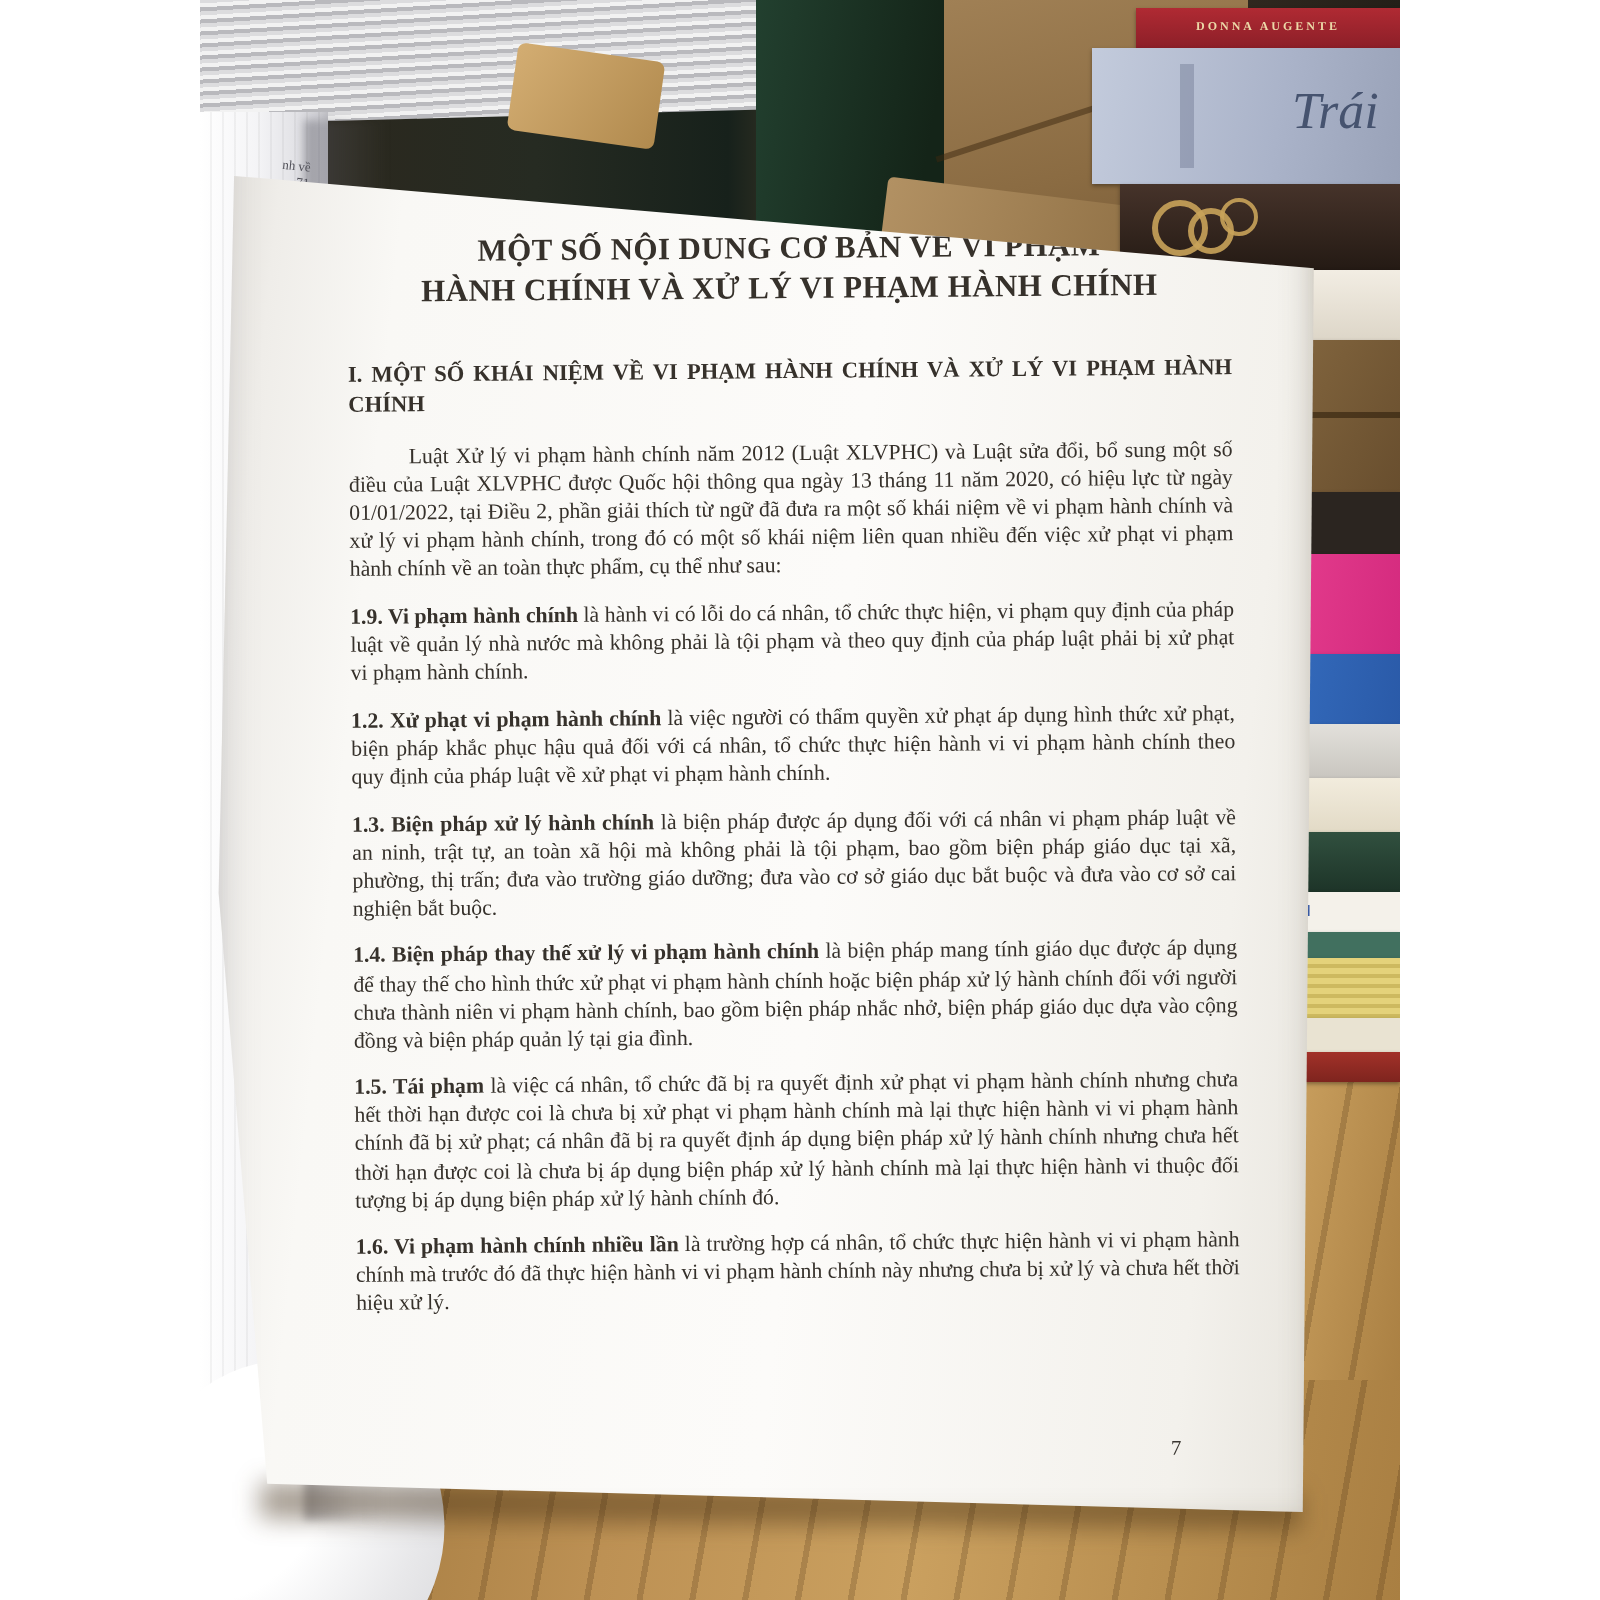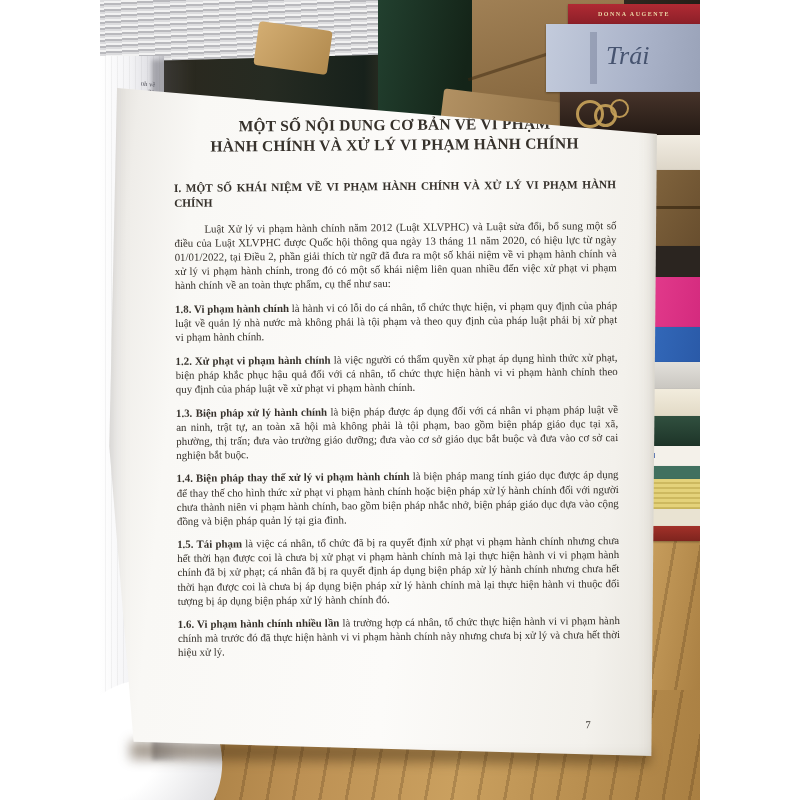--- a/index.html
+++ b/index.html
@@ -35,21 +35,21 @@
 
   
   .spines{position:absolute;left:440px;top:4px;width:160px;}
   .spine{position:relative;box-shadow:0 1px 2px rgba(0,0,0,.35);}
   .s0{height:20px;margin-left:28px;background:linear-gradient(#b02a33,var(--spine_red,#8c1f28));}
   .lbl-donna{display:block;font:600 6px/20px "Liberation Serif",serif;color:#ecd9a8;letter-spacing:1.5px;
     text-align:center;white-space:nowrap;overflow:hidden;}
   .s1{height:68px;margin-left:6px;background:linear-gradient(100deg,#c3cbdc,var(--spine_blue_gray,#aab3c9) 60%,#99a2b8);}
   .s1:before{content:"";position:absolute;left:44px;top:8px;bottom:8px;width:7px;background:rgba(40,50,80,.22);}
   .lbl-trai{display:block;font-style:italic;font-size:26px;line-height:64px;color:#46536f;padding-left:60px;
-    font-family:"Liberation Serif",serif;}
+    font-family:"Liberation Serif",serif;margin-left:40px;}
   .s2{height:43px;margin-left:20px;background:linear-gradient(#46332a,#241a14);}
   .ring{position:absolute;border:3px solid #c9a35a;border-radius:50%;opacity:.9;}
   .r1{left:16px;top:8px;width:22px;height:22px;}
   .r2{left:34px;top:12px;width:17px;height:17px;}
   .r3{left:50px;top:7px;width:15px;height:15px;border-width:2px;}
   .s3{height:35px;margin-left:12px;background:linear-gradient(#f2ede3,#ddd6c8);}
   .s3:before{content:"";position:absolute;left:8px;top:4px;width:18px;height:27px;background:#c1272d;}
   .lbl-the{display:block;font-style:italic;font-weight:bold;font-size:17px;line-height:33px;color:#b5323e;
     padding-left:50px;font-family:"Liberation Serif",serif;}
   .s4{height:76px;margin-left:36px;background:linear-gradient(120deg,#93754c,#7a5e39 60%,#684e2e);}
@@ -188,21 +188,21 @@
     <div class="page">
       <div class="page-content">
         <p class="phan">Phần I</p>
         <p class="main-title">
           <span>MỘT SỐ NỘI DUNG CƠ BẢN VỀ VI PHẠM</span><br>
           <span>HÀNH CHÍNH VÀ XỬ LÝ VI PHẠM HÀNH CHÍNH</span>
         </p>
         <p class="sect">I. MỘT SỐ KHÁI NIỆM VỀ VI PHẠM HÀNH CHÍNH VÀ XỬ LÝ VI PHẠM HÀNH CHÍNH</p>
         <p class="para intro">Luật Xử lý vi phạm hành chính năm 2012 (Luật XLVPHC) và Luật sửa đổi, bổ sung một số điều của Luật XLVPHC được Quốc hội thông qua ngày 13 tháng 11 năm 2020, có hiệu lực từ ngày 01/01/2022, tại Điều 2, phần giải thích từ ngữ đã đưa ra một số khái niệm về vi phạm hành chính và xử lý vi phạm hành chính, trong đó có một số khái niệm liên quan nhiều đến việc xử phạt vi phạm hành chính về an toàn thực phẩm, cụ thể như sau:</p>
         <p class="para">
-          <span class="lead">1.8. Vi phạm hành chính</span><span> là hành vi có lỗi do cá nhân, tổ chức thực hiện, vi phạm quy định của pháp luật về quản lý nhà nước mà không phải là tội phạm và theo quy định của pháp luật phải bị xử phạt vi phạm hành chính.</span>
+          <span class="lead">1.9. Vi phạm hành chính</span><span> là hành vi có lỗi do cá nhân, tổ chức thực hiện, vi phạm quy định của pháp luật về quản lý nhà nước mà không phải là tội phạm và theo quy định của pháp luật phải bị xử phạt vi phạm hành chính.</span>
         </p>
         <p class="para">
           <span class="lead">1.2. Xử phạt vi phạm hành chính</span><span> là việc người có thẩm quyền xử phạt áp dụng hình thức xử phạt, biện pháp khắc phục hậu quả đối với cá nhân, tổ chức thực hiện hành vi vi phạm hành chính theo quy định của pháp luật về xử phạt vi phạm hành chính.</span>
         </p>
         <p class="para">
           <span class="lead">1.3. Biện pháp xử lý hành chính</span><span> là biện pháp được áp dụng đối với cá nhân vi phạm pháp luật về an ninh, trật tự, an toàn xã hội mà không phải là tội phạm, bao gồm biện pháp giáo dục tại xã, phường, thị trấn; đưa vào trường giáo dưỡng; đưa vào cơ sở giáo dục bắt buộc và đưa vào cơ sở cai nghiện bắt buộc.</span>
         </p>
         <p class="para">
           <span class="lead">1.4. Biện pháp thay thế xử lý vi phạm hành chính</span><span> là biện pháp mang tính giáo dục được áp dụng để thay thế cho hình thức xử phạt vi phạm hành chính hoặc biện pháp xử lý hành chính đối với người chưa thành niên vi phạm hành chính, bao gồm biện pháp nhắc nhở, biện pháp giáo dục dựa vào cộng đồng và biện pháp quản lý tại gia đình.</span>
         </p>

